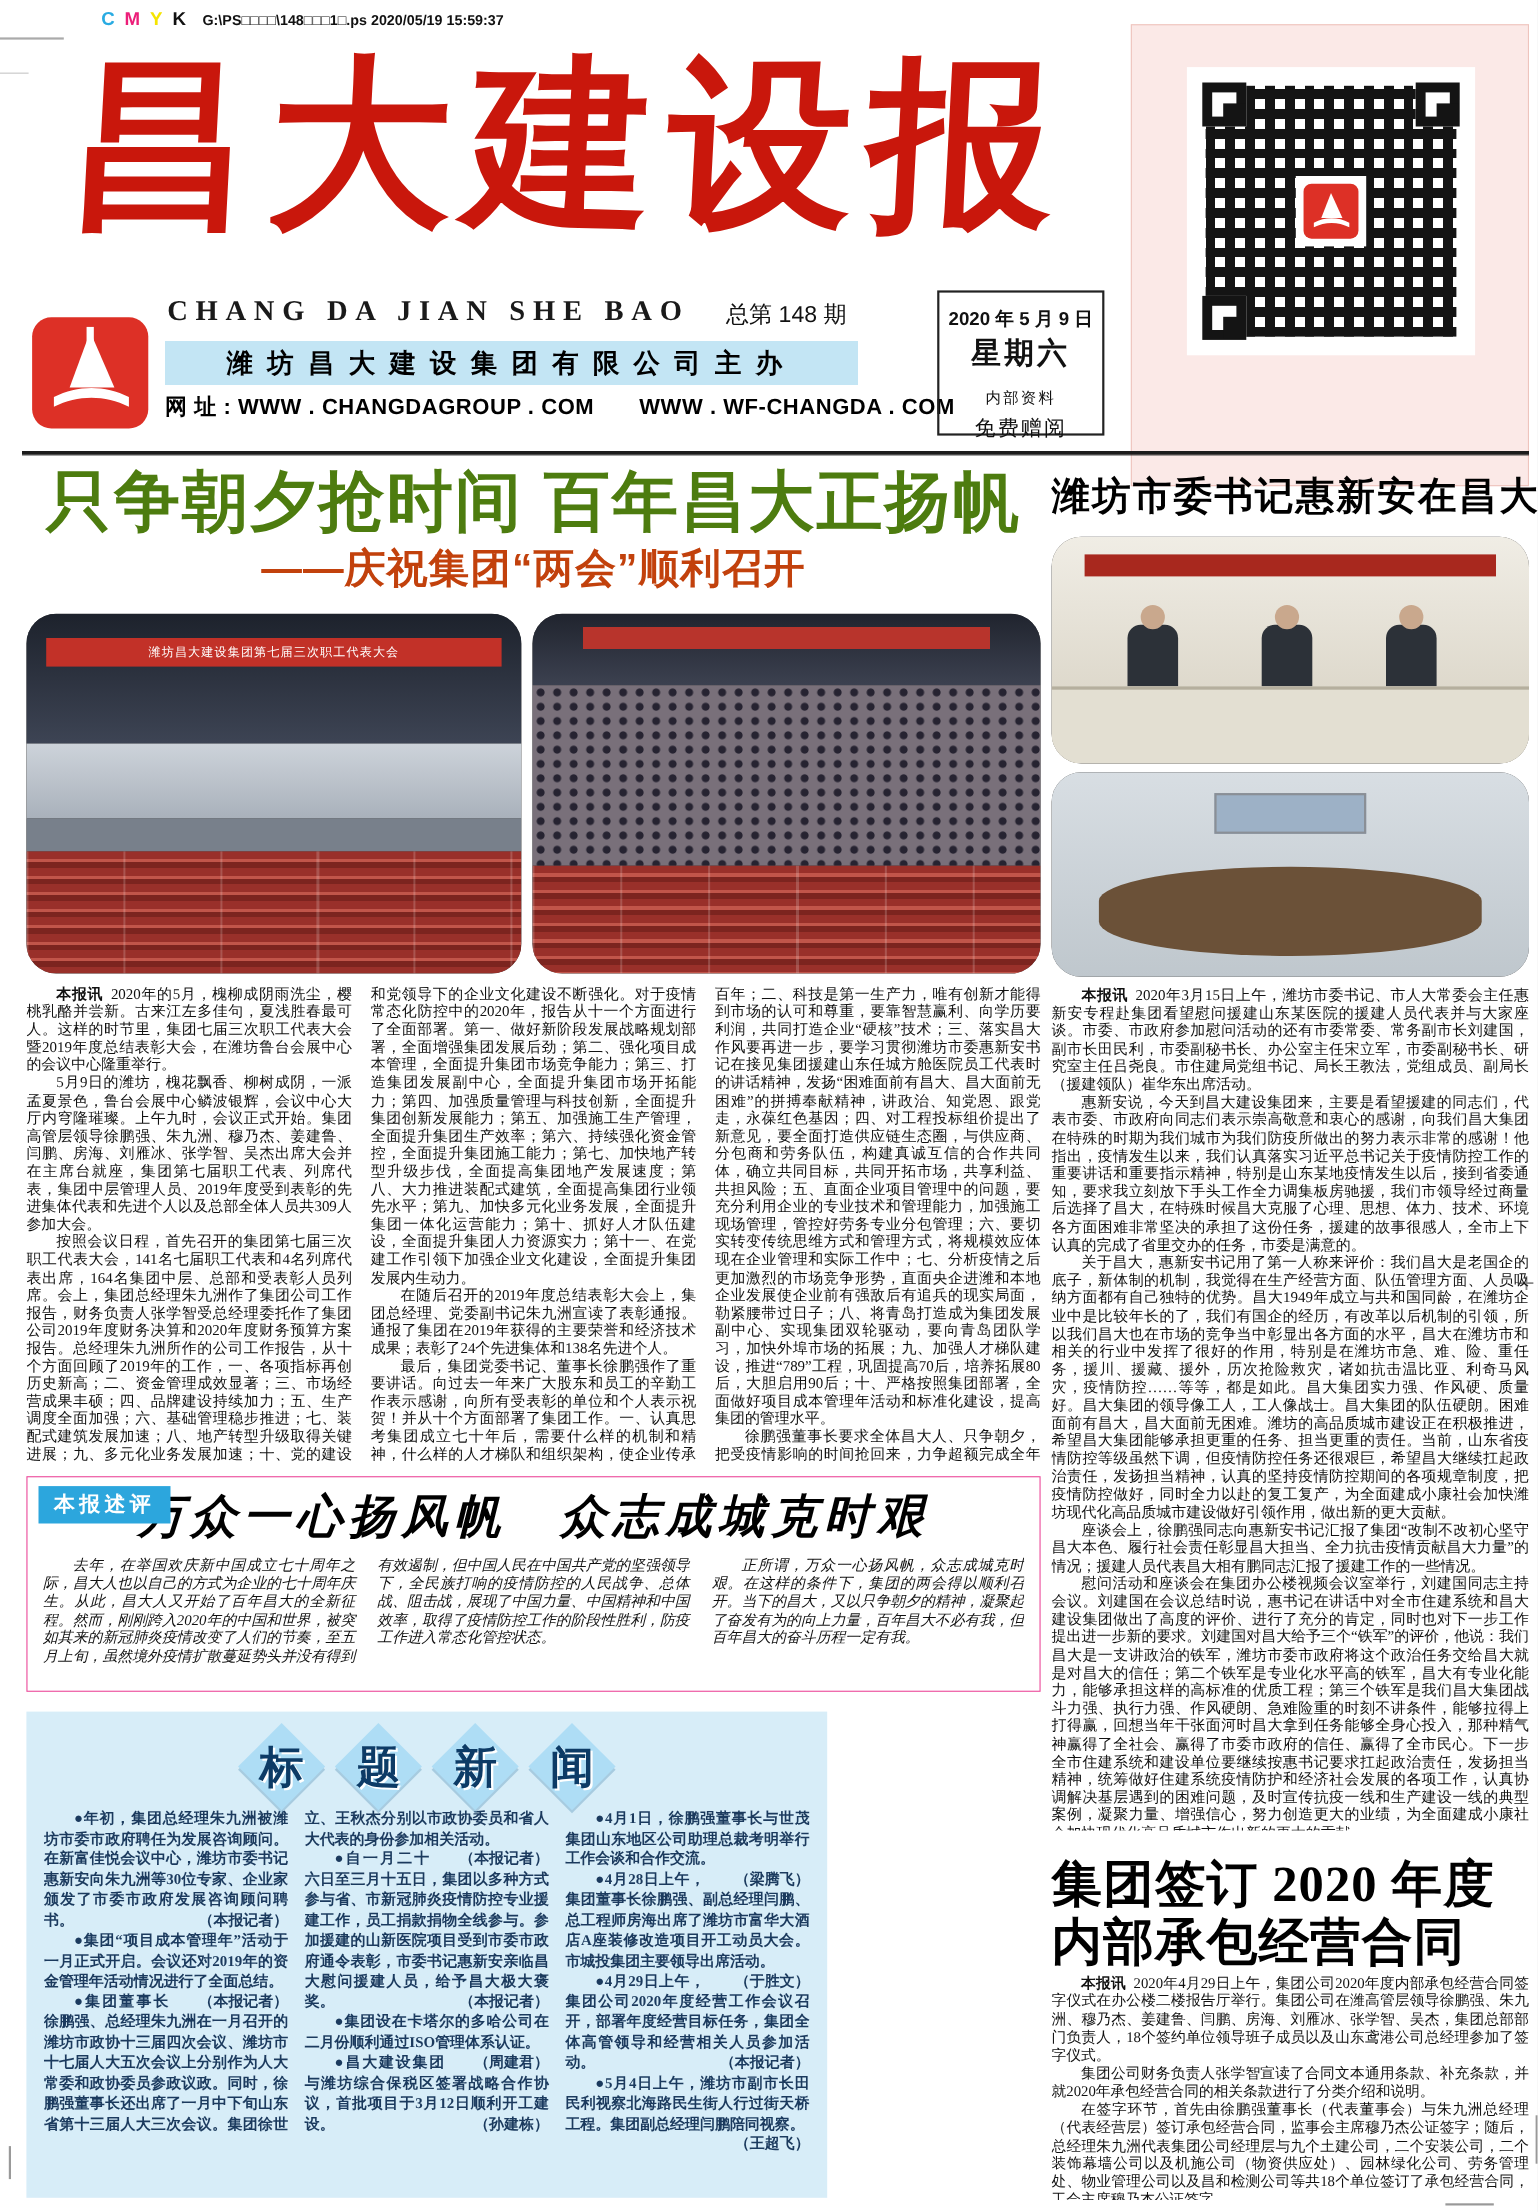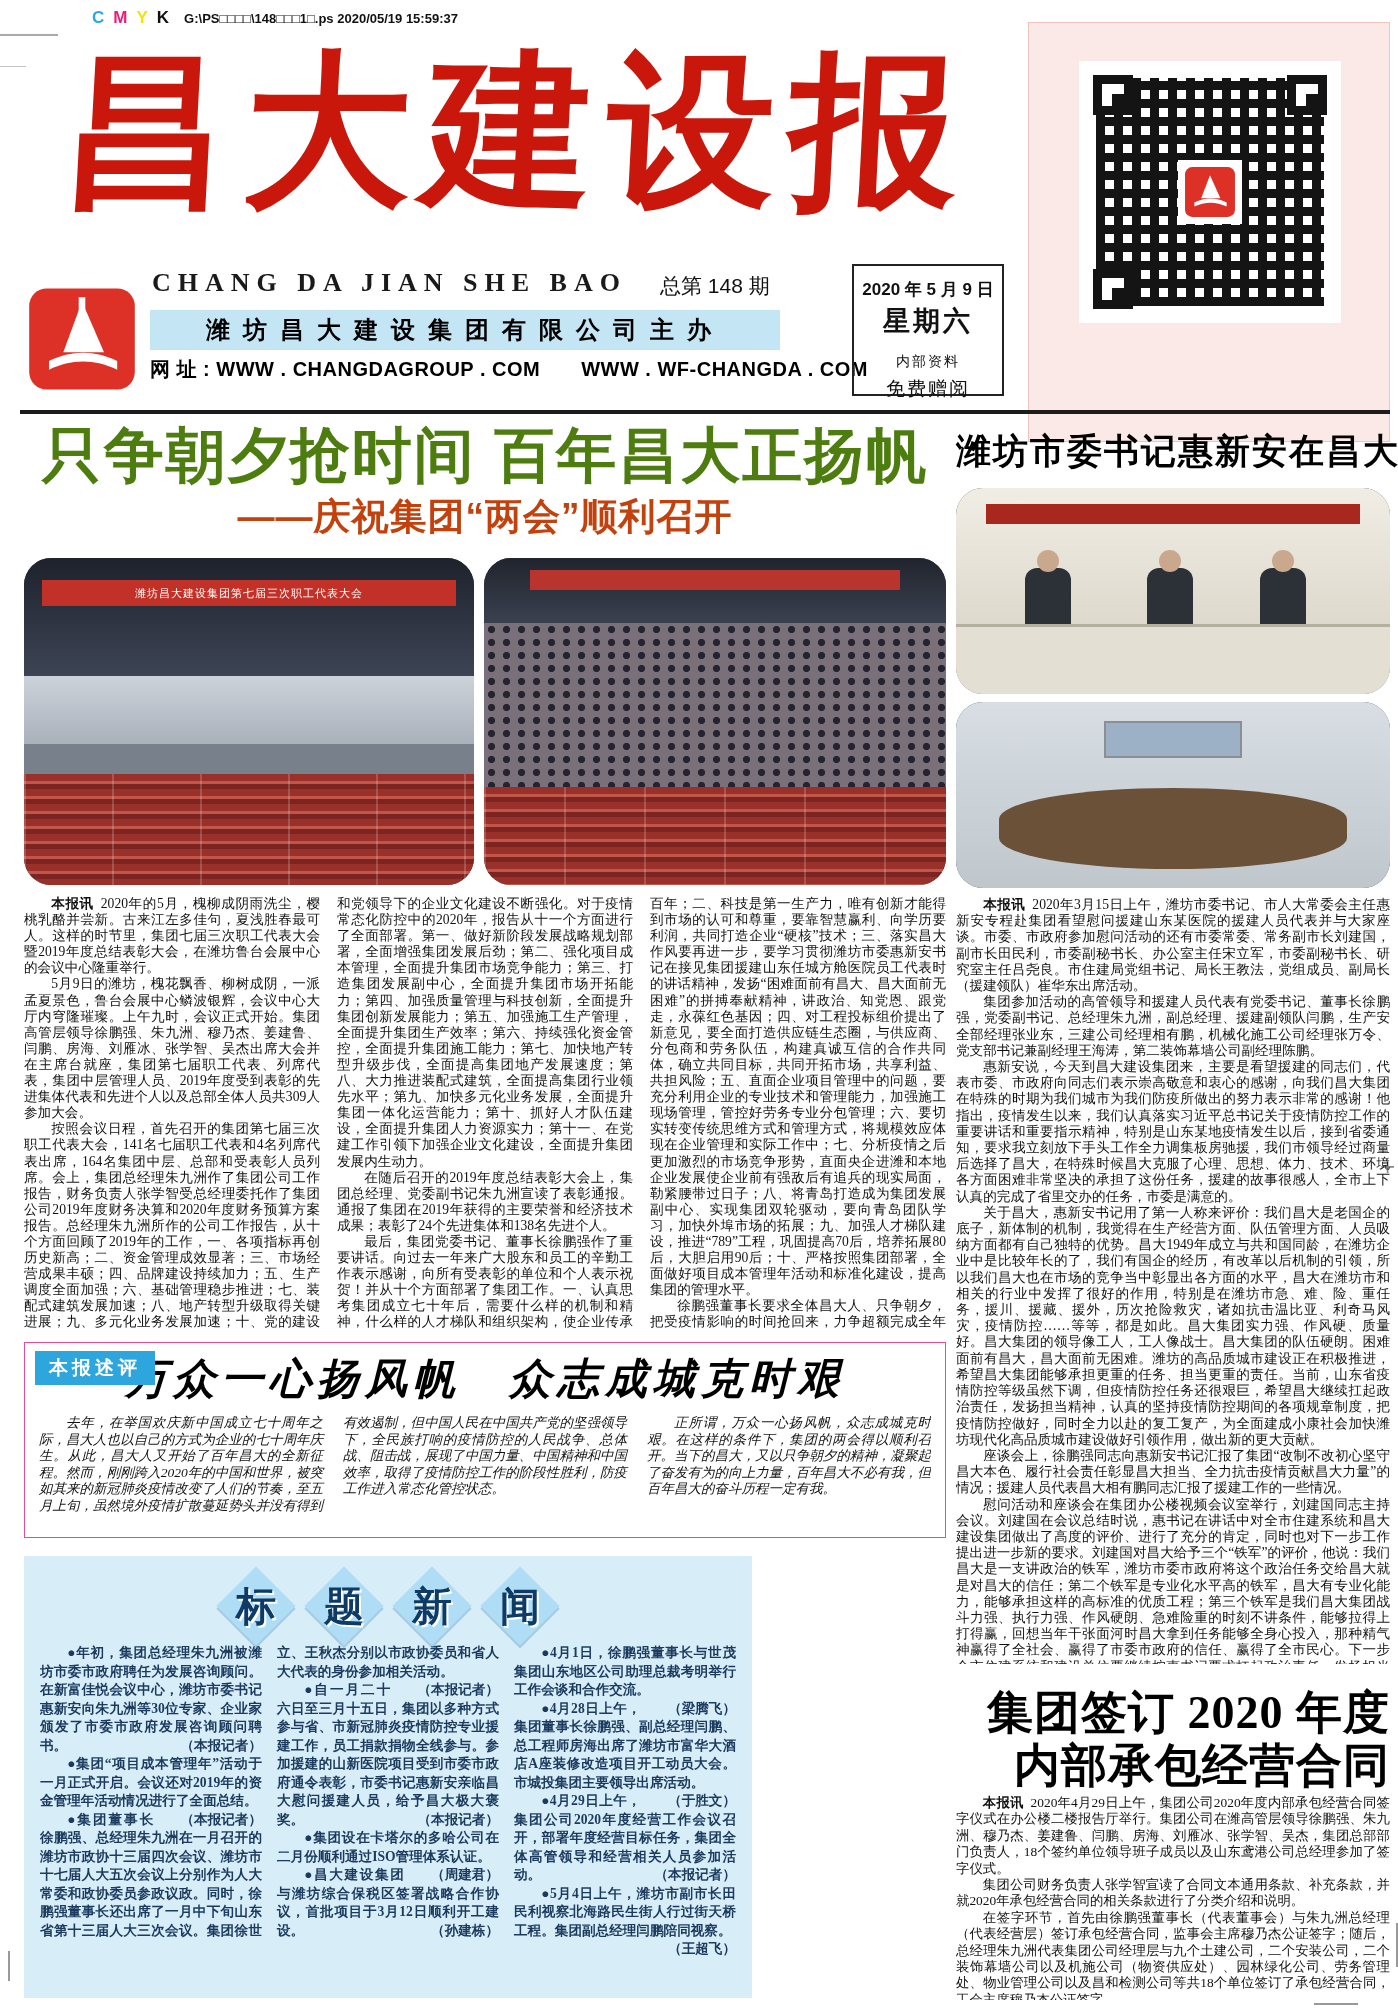--- a/index.html
+++ b/index.html
@@ -117,21 +117,21 @@
   .pc-person .head{background:#c9a88d;}
   .p1{left:16%}.p2{left:44%}.p3{left:70%}
   .photoD{position:absolute;left:0;top:282px;width:434px;height:186px;}
   .pd-room{position:absolute;inset:0;background:linear-gradient(#d8dee3,#bfc7cd);}
   .pd-screen{position:absolute;left:34%;top:10%;width:32%;height:20%;background:#9db1c6;border:2px solid #8a8f96;}
   .pd-table{position:absolute;left:10%;right:10%;top:46%;bottom:10%;background:#6b5138;border-radius:50%/38%;}
   .visit-body{position:absolute;left:0;top:477px;width:434px;height:767px;overflow:hidden;
               font-size:13.6px;line-height:16.2px;text-align:justify;}
 
   
-  .contract-h{position:absolute;left:956px;top:1686px;width:434px;text-align:right;font-size:46px;
+  .contract-h{position:absolute;left:956px;top:1686px;width:434px;text-align:left;font-size:46px;
               line-height:53px;font-weight:900;color:#000;font-family:"Liberation Serif",serif;letter-spacing:1px;}
   .contract-body{position:absolute;left:956px;top:1795px;width:434px;height:205px;overflow:hidden;
                  font-size:13.4px;line-height:16.4px;text-align:justify;}
 </style>
 </head>
 <body>
 
 <div class="page" data-interactable="false">
 
   <div class="printbar" data-interactable="false">
@@ -271,21 +271,20 @@
     </div>
 
     <div class="photo photoD" data-interactable="false">
       <div class="pd-room" data-interactable="false"></div>
       <div class="pd-screen" data-interactable="false"></div>
       <div class="pd-table" data-interactable="false"></div>
     </div>
 
     <div class="visit-body" data-interactable="false">
       <p class="para"><b class="dateline" data-interactable="false">本报讯</b><span data-interactable="false">2020年3月15日上午，潍坊市委书记、市人大常委会主任惠新安专程赴集团看望慰问援建山东某医院的援建人员代表并与大家座谈。市委、市政府参加慰问活动的还有市委常委、常务副市长刘建国，副市长田民利，市委副秘书长、办公室主任宋立军，市委副秘书长、研究室主任吕尧良。市住建局党组书记、局长王教法，党组成员、副局长（援建领队）崔华东出席活动。</span></p>
-      <p class="para" data-interactable="false">集团参加活动的高管领导和援建人员代表有党委书记、董事长徐鹏强，党委副书记、总经理朱九洲，副总经理、援建副领队闫鹏，生产安全部经理张业东，三建公司经理相有鹏，机械化施工公司经理张万令、党支部书记兼副经理王海涛，第二装饰幕墙公司副经理陈鹏。</p>
       <p class="para" data-interactable="false">惠新安说，今天到昌大建设集团来，主要是看望援建的同志们，代表市委、市政府向同志们表示崇高敬意和衷心的感谢，向我们昌大集团在特殊的时期为我们城市为我们防疫所做出的努力表示非常的感谢！他指出，疫情发生以来，我们认真落实习近平总书记关于疫情防控工作的重要讲话和重要指示精神，特别是山东某地疫情发生以后，接到省委通知，要求我立刻放下手头工作全力调集板房驰援，我们市领导经过商量后选择了昌大，在特殊时候昌大克服了心理、思想、体力、技术、环境各方面困难非常坚决的承担了这份任务，援建的故事很感人，全市上下认真的完成了省里交办的任务，市委是满意的。</p>
       <p class="para" data-interactable="false">关于昌大，惠新安书记用了第一人称来评价：我们昌大是老国企的底子，新体制的机制，我觉得在生产经营方面、队伍管理方面、人员吸纳方面都有自己独特的优势。昌大1949年成立与共和国同龄，在潍坊企业中是比较年长的了，我们有国企的经历，有改革以后机制的引领，所以我们昌大也在市场的竞争当中彰显出各方面的水平，昌大在潍坊市和相关的行业中发挥了很好的作用，特别是在潍坊市急、难、险、重任务，援川、援藏、援外，历次抢险救灾，诸如抗击温比亚、利奇马风灾，疫情防控……等等，都是如此。昌大集团实力强、作风硬、质量好。昌大集团的领导像工人，工人像战士。昌大集团的队伍硬朗。困难面前有昌大，昌大面前无困难。潍坊的高品质城市建设正在积极推进，希望昌大集团能够承担更重的任务、担当更重的责任。当前，山东省疫情防控等级虽然下调，但疫情防控任务还很艰巨，希望昌大继续扛起政治责任，发扬担当精神，认真的坚持疫情防控期间的各项规章制度，把疫情防控做好，同时全力以赴的复工复产，为全面建成小康社会加快潍坊现代化高品质城市建设做好引领作用，做出新的更大贡献。</p>
       <p class="para" data-interactable="false">座谈会上，徐鹏强同志向惠新安书记汇报了集团“改制不改初心坚守昌大本色、履行社会责任彰显昌大担当、全力抗击疫情贡献昌大力量”的情况；援建人员代表昌大相有鹏同志汇报了援建工作的一些情况。</p>
       <p class="para"><span data-interactable="false">慰问活动和座谈会在集团办公楼视频会议室举行，刘建国同志主持会议。刘建国在会议总结时说，惠书记在讲话中对全市住建系统和昌大建设集团做出了高度的评价、进行了充分的肯定，同时也对下一步工作提出进一步新的要求。刘建国对昌大给予三个“铁军”的评价，他说：我们昌大是一支讲政治的铁军，潍坊市委市政府将这个政治任务交给昌大就是对昌大的信任；第二个铁军是专业化水平高的铁军，昌大有专业化能力，能够承担这样的高标准的优质工程；第三个铁军是我们昌大集团战斗力强、执行力强、作风硬朗、急难险重的时刻不讲条件，能够拉得上打得赢，回想当年干张面河时昌大拿到任务能够全身心投入，那种精气神赢得了全社会、赢得了市委市政府的信任、赢得了全市民心。下一步全市住建系统和建设单位要继续按惠书记要求扛起政治责任，发扬担当精神，统筹做好住建系统疫情防护和经济社会发展的各项工作，认真协调解决基层遇到的困难问题，及时宣传抗疫一线和生产建设一线的典型案例，凝聚力量、增强信心，努力创造更大的业绩，为全面建成小康社会加快现代化高品质城市作出新的更大的贡献。</span></p>
     </div>
   </div>
 
   <div class="contract-h" data-interactable="false">
     <div data-interactable="false">集团签订 2020 年度</div>
     <div data-interactable="false">内部承包经营合同</div>

